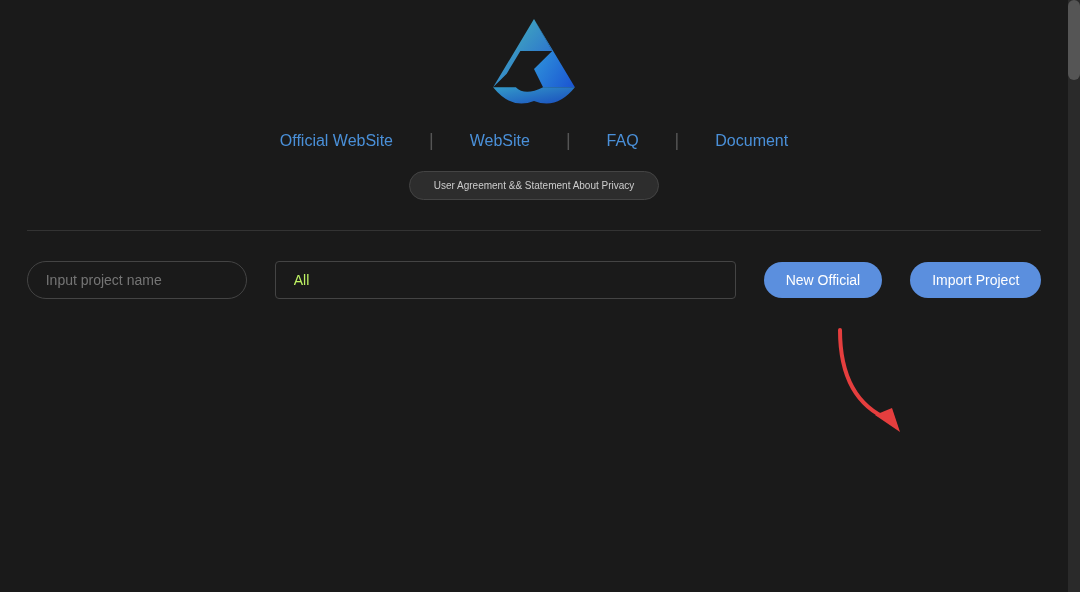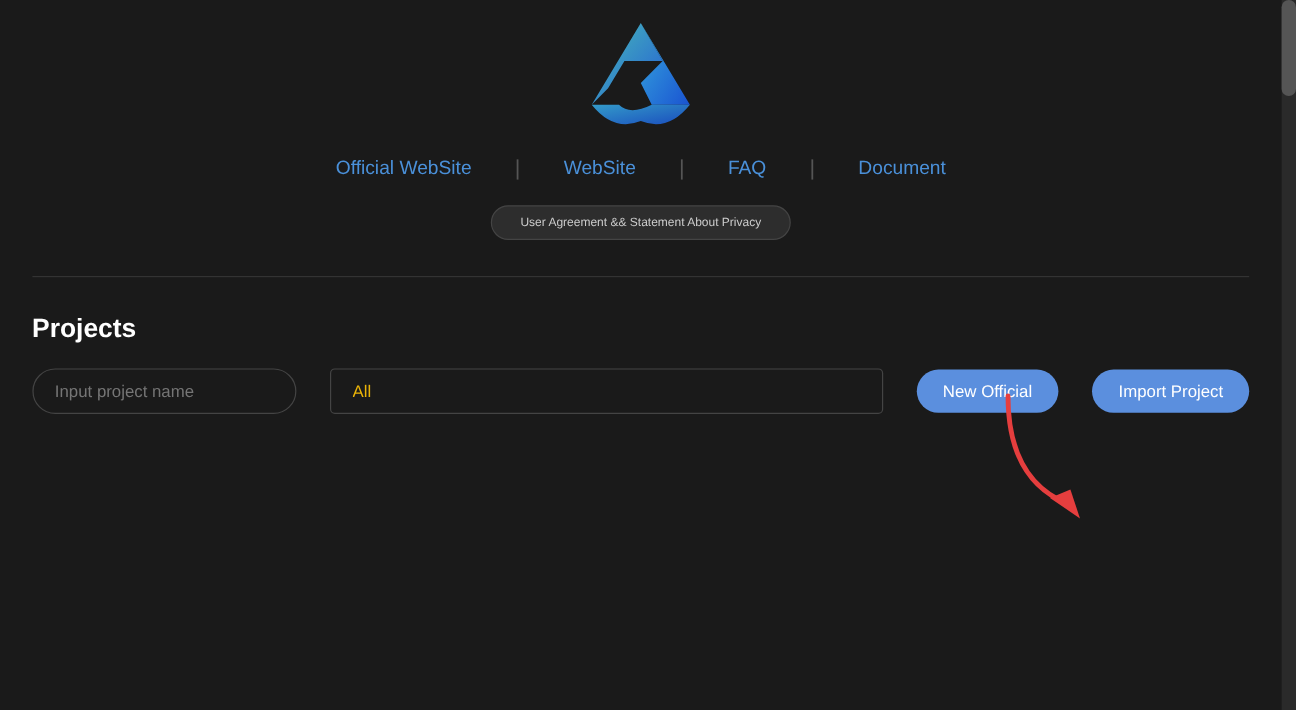--- a/index.html
+++ b/index.html
@@ -124,21 +124,21 @@
       padding: 10px 18px;
       font-size: 14px;
       width: 220px;
       outline: none;
     }
 
     .filter-select {
       background: #1a1a1a;
       border: 1px solid #444;
       border-radius: 4px;
-      color: #eab308;
+      color: #bef264;
       padding: 10px 18px;
       font-size: 14px;
       flex: 1;
       max-width: 500px;
       outline: none;
       appearance: none;
     }
 
     .new-project-btn {
       background: #5b8fde;
@@ -213,21 +213,20 @@
     <a class="nav-link">FAQ</a>
     <span class="nav-separator">|</span>
     <a class="nav-link">Document</a>
   </div>
 
   <button class="agreement-btn">User Agreement &amp;&amp; Statement About Privacy</button>
 
   <div class="divider"></div>
 
   <div class="projects-section">
-    <div class="projects-title">Projects</div>
     <div class="projects-controls">
       <input class="search-input" type="text" placeholder="Input project name" style="">
       <select class="filter-select">
         <option>All</option>
       </select>
       <button class="new-project-btn">New Official</button>
       <button class="import-project-btn">Import Project</button>
     </div>
   </div>
 </div>

